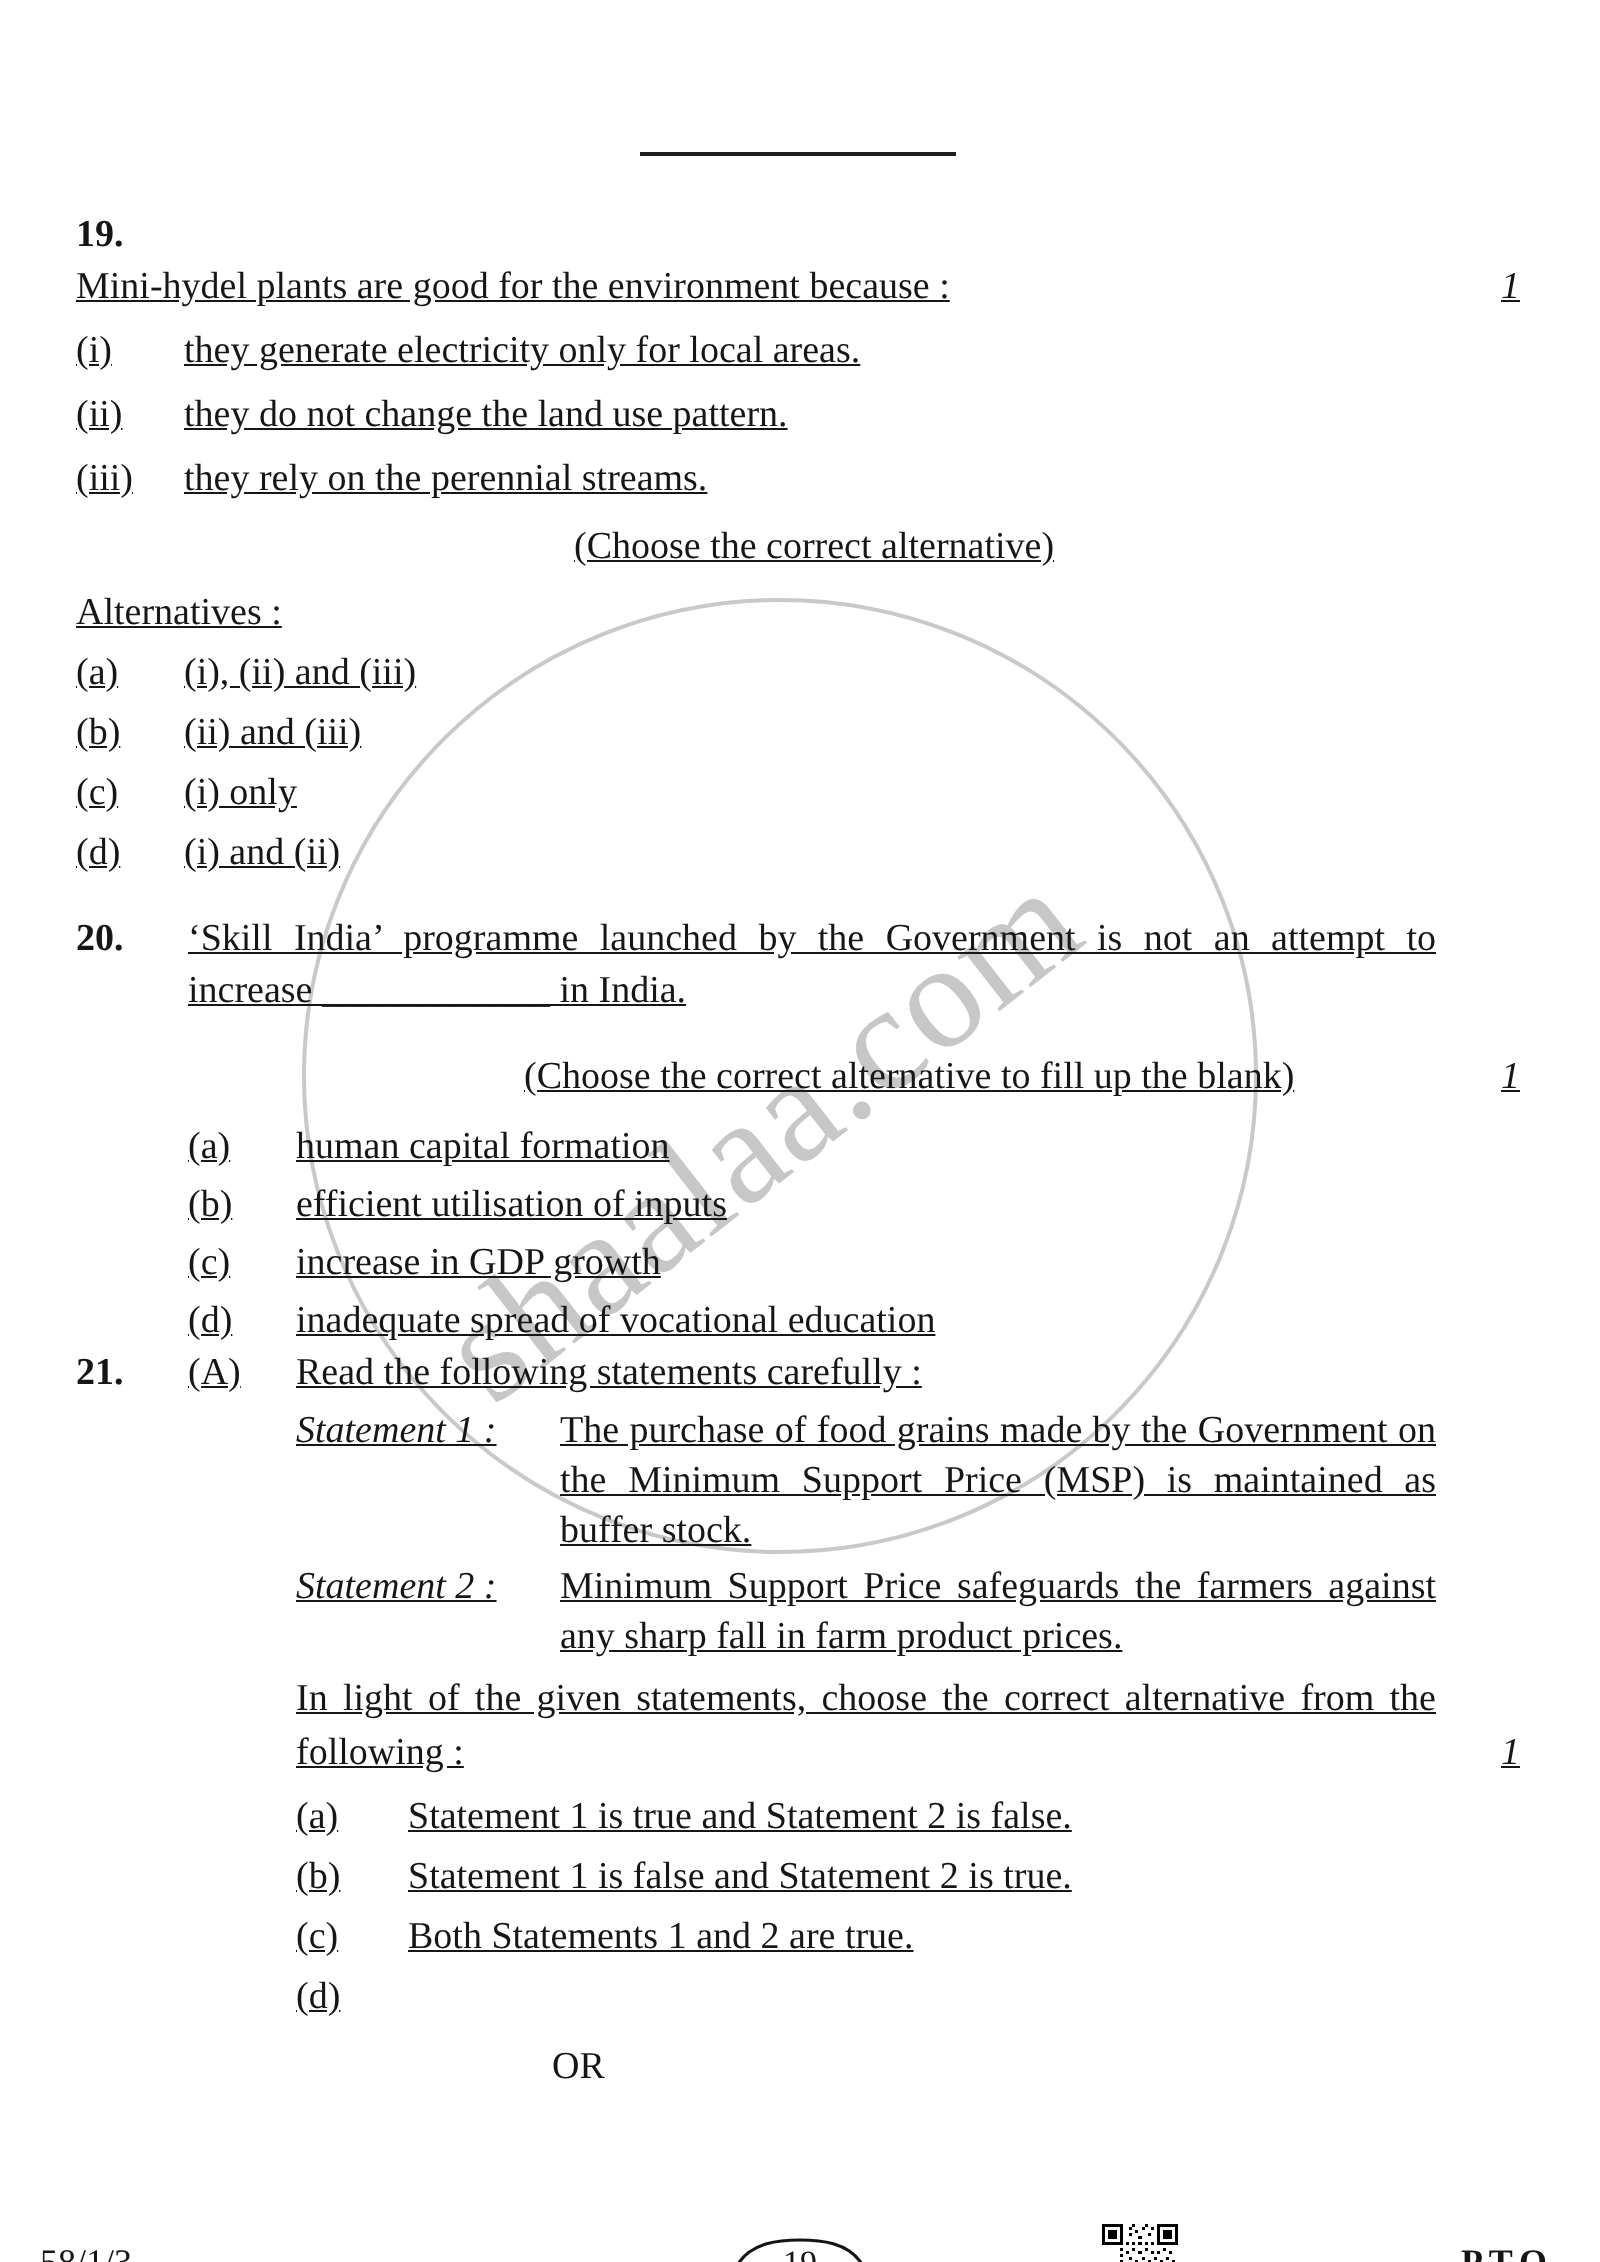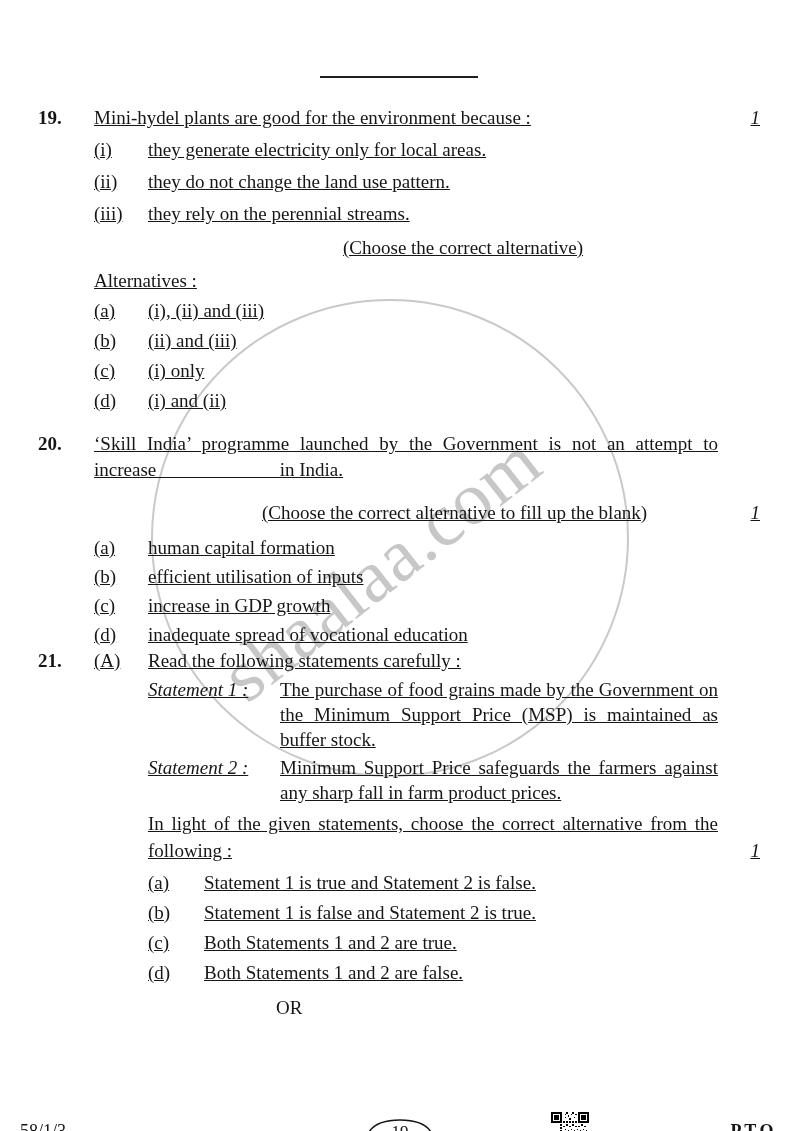--- a/index.html
+++ b/index.html
@@ -33,21 +33,21 @@
 
   
   .content {
     position: relative; z-index: 2;
     padding: 0 40px 0 38px;
     font-size: 19px; line-height: 26px;
   }
   .top-rule { width: 158px; margin: 76px auto 0 auto; border-top: 2px solid #1f1f1f; }
 
   .q { display: flex; }
-  .q19 { margin-top: 27px; }
+  .q19 { margin-top: 27px; flex-direction: column; }
   .q20 { margin-top: 17px; }
   .q21 { }
   .qnum { width: 56px; flex: none; font-weight: bold; }
   .qbody { flex: 1; min-width: 0; text-decoration: underline; }
   .qline { display: flex; }
   .qtext { flex: 1; }
   .marks { width: 42px; flex: none; text-align: right; font-style: italic; }
   .pr { padding-right: 42px; }
 
   .row { display: flex; }
@@ -194,21 +194,20 @@
           <div class="row pr opt21">
             <span class="rlabel" style="width:56px;">(b)</span>
             <span class="rtext">Statement 1 is false and Statement 2 is true.</span>
           </div>
           <div class="row pr opt21">
             <span class="rlabel" style="width:56px;">(c)</span>
             <span class="rtext">Both Statements 1 and 2 are true.</span>
           </div>
           <div class="row pr opt21">
             <span class="rlabel" style="width:56px;">(d)</span>
-            <span class="rtext">Both Statements 1 and 2 are false.</span>
           </div>
         </div>
       </div>
     </div>
 
     <div class="or-label">OR</div>
 
   </div>
 
   <div class="footer">

